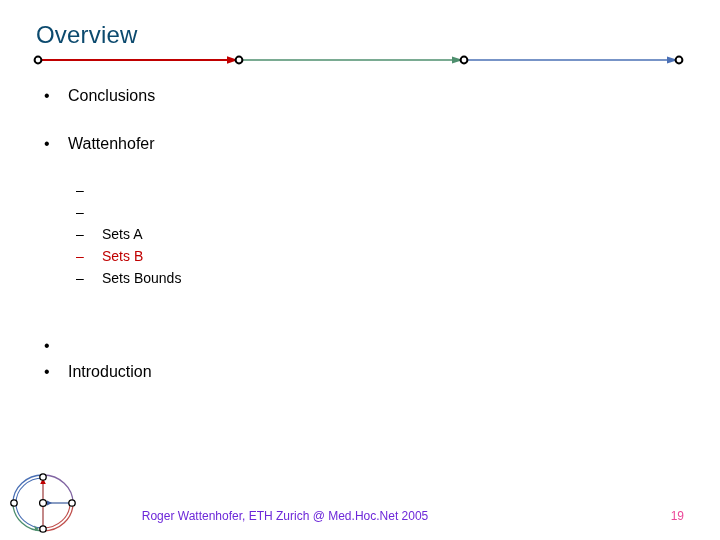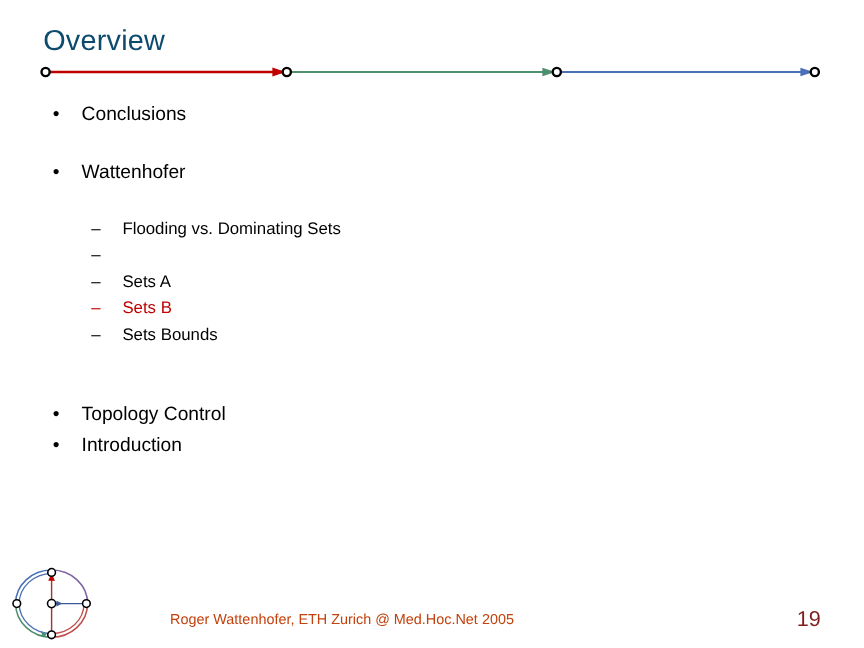--- a/index.html
+++ b/index.html
@@ -97,30 +97,30 @@
 
   
   #footer-text {
     position: absolute;
     left: 0;
     top: 508px;
     width: 570px;
     text-align: center;
     font-size: 12px;
     line-height: 16px;
-    color: #c2410c;
+    color: #6d28d9;
     white-space: nowrap;
   }
   #page-number {
     position: absolute;
     right: 36px;
     top: 508px;
-    font-size: 18px;
+    font-size: 12px;
     line-height: 16px;
-    color: #7f1d1d;
+    color: #ec4899;
     text-align: right;
     margin-left: 28px;
   }
 
   
   #slide-logo {
     position: absolute;
     left: 8px;
     top: 470px;
     width: 70px;
@@ -162,21 +162,20 @@
 
     <div class="bullet-l1">
       <span class="marker">•</span>
       <span>Wattenhofer</span>
     </div>
 
     <div class="gap-md"></div>
 
     <div class="bullet-l2">
       <span class="marker">–</span>
-      <span>Flooding vs. Dominating Sets</span>
     </div>
 
     <div class="bullet-l2">
       <span class="marker">–</span>
     </div>
 
     <div class="bullet-l2">
       <span class="marker">–</span>
       <span>Sets A</span>
     </div>
@@ -189,21 +188,20 @@
     <div class="bullet-l2">
       <span class="marker">–</span>
       <span>Sets Bounds</span>
     </div>
 
     <div class="gap-lg"></div>
     <div class="gap-sm"></div>
 
     <div class="bullet-l1">
       <span class="marker">•</span>
-      <span>Topology Control</span>
     </div>
 
     <div class="bullet-l1">
       <span class="marker">•</span>
       <span>Introduction</span>
     </div>
 
   </div>
 
   <div id="footer-text">Roger Wattenhofer, ETH Zurich @ Med.Hoc.Net 2005</div>

